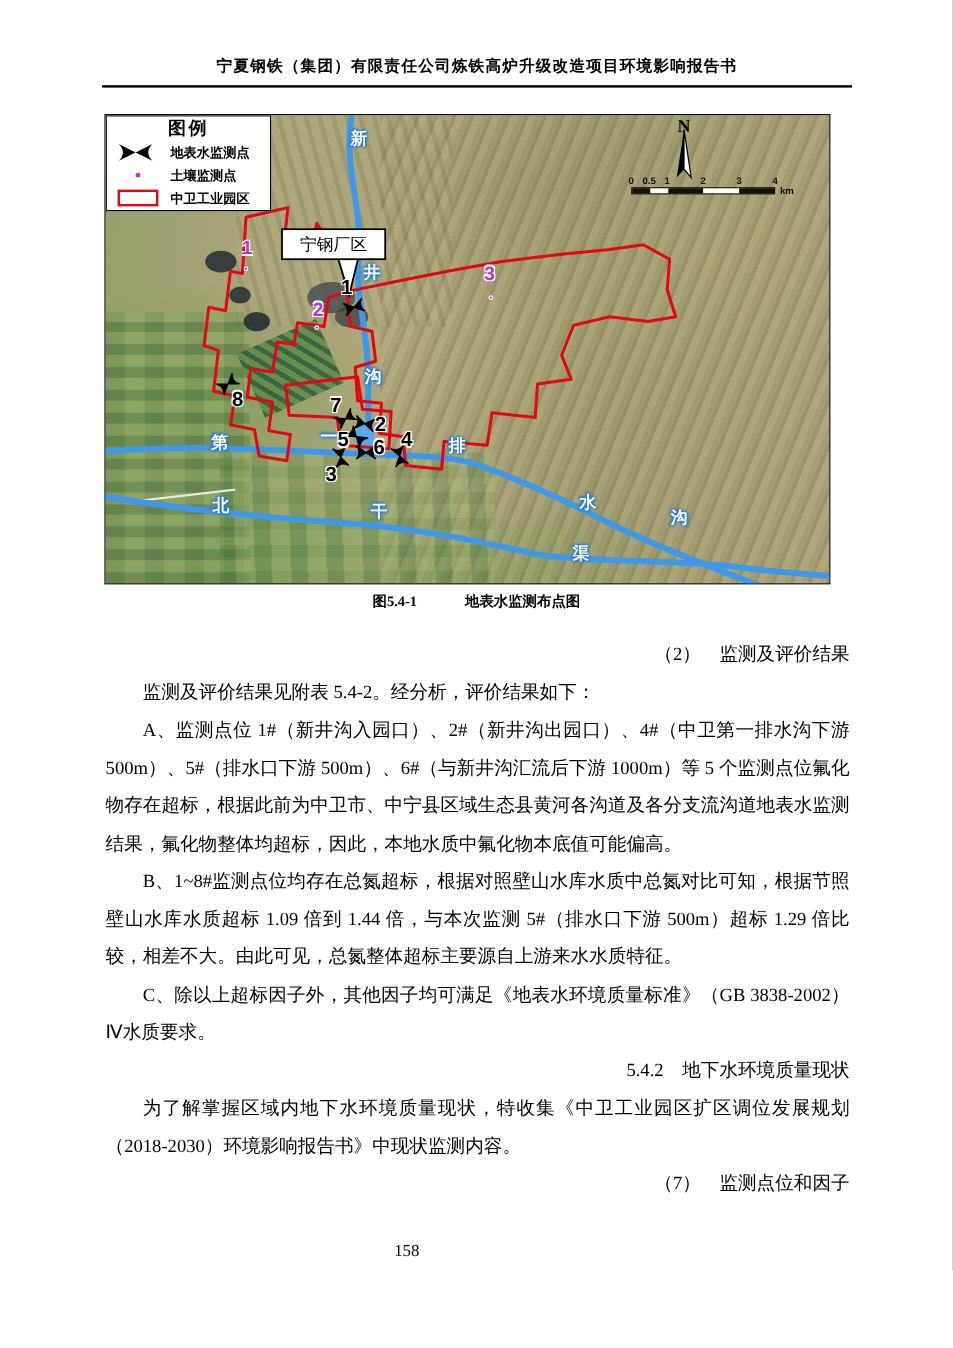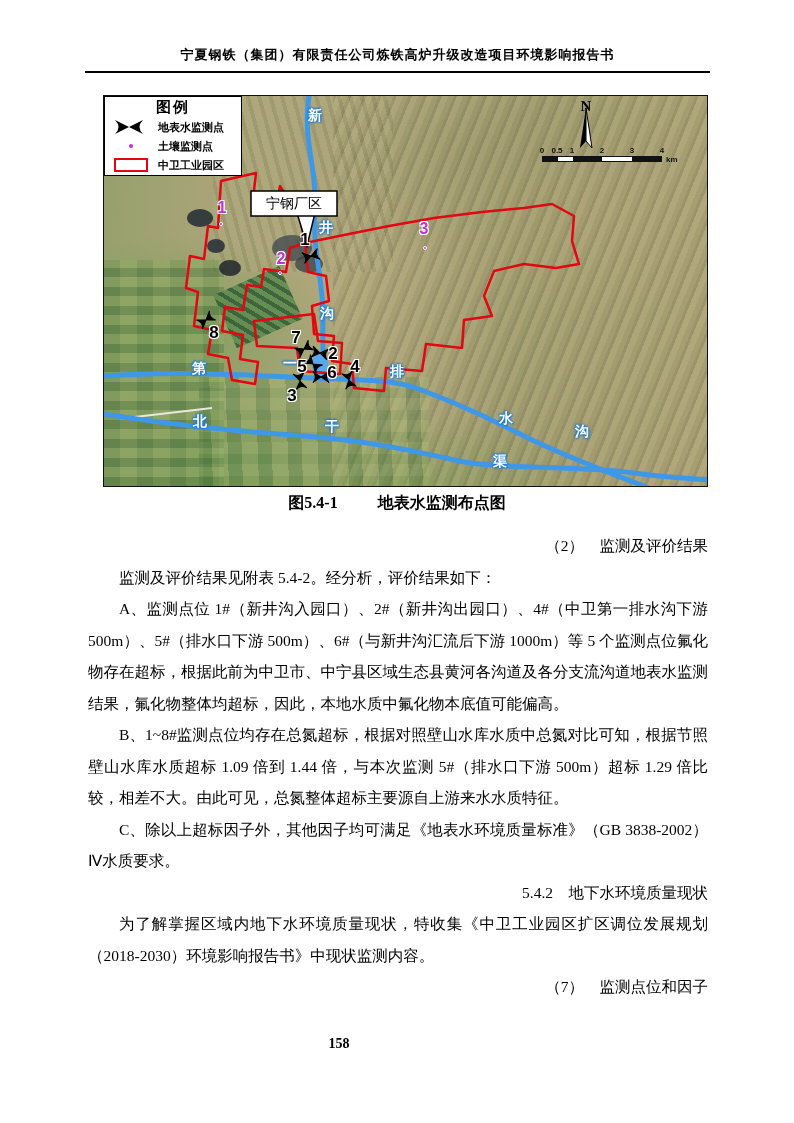--- a/index.html
+++ b/index.html
@@ -10,21 +10,21 @@
     font-family:"Liberation Serif", serif; color:#000;
   }
   
   .header {
     position:absolute; left:85px; width:625px; top:46px;
     text-align:center; font-weight:bold; font-size:13px;
     padding-bottom:7px; border-bottom:2.5px solid #000;
     letter-spacing:1px;
   }
   
-  .mapwrap { position:absolute; left:103px; top:95px; width:605px; height:392px;
+  .mapwrap { position:absolute; left:87px; top:95px; width:605px; height:392px;
     border:1px solid #111; overflow:hidden;
     background:
       radial-gradient(ellipse 260px 160px at 12% 62%, rgba(118,156,86,.75), rgba(118,156,86,0) 65%),
       radial-gradient(ellipse 300px 140px at 20% 95%, rgba(105,148,80,.8), rgba(105,148,80,0) 70%),
       radial-gradient(ellipse 200px 90px at 55% 98%, rgba(128,158,92,.55), rgba(128,158,92,0) 70%),
       radial-gradient(ellipse 260px 150px at 85% 30%, rgba(176,166,120,.6), rgba(176,166,120,0) 70%),
       radial-gradient(ellipse 300px 160px at 60% 15%, rgba(150,148,104,.55), rgba(150,148,104,0) 70%),
       linear-gradient(95deg, #95a06c 0%, #a9a478 18%, #b2a87d 42%, #a49e72 68%, #afa67a 100%);
   }
   .ridges { position:absolute; right:0; top:0; width:62%; height:100%; opacity:.35; pointer-events:none;
@@ -71,29 +71,29 @@
     font-family:"Liberation Serif", serif; font-size:15px; font-weight:bold; color:#000; }
   
   .scale { position:absolute; left:438px; top:50px; width:145px; height:22px;
     font-family:"Liberation Sans", sans-serif; }
   .stick { position:absolute; top:0; font-size:8px; font-weight:bold; color:#111; transform:translateX(-50%); }
   .sbar { position:absolute; left:0; top:10px; width:120px; height:6px; border:1px solid #111; display:flex; }
   .sseg { height:100%; }
   .sunit { position:absolute; left:124px; top:9px; font-size:8px; font-weight:bold; color:#111; }
   
   .caption { position:absolute; left:0; width:794px; top:493px; text-align:center;
-    font-size:16px; font-weight:bold; }
+    font-size:12px; font-weight:bold; }
   .caption .gap { display:inline-block; width:40px; }
   
   .content { position:absolute; left:88px; top:530px; width:620px;
     font-size:15.5px; line-height:31.5px; text-align:justify; }
   .content p { text-indent:2em; margin:0; }
   .content p.head { text-align:right; }
   .pageno { position:absolute; left:0; width:678px; top:1036px; text-align:center;
-    font-size:14px; font-weight:bold; }
+    font-size:14px; font-weight:normal; }
 </style>
 </head>
 <body>
 
 <div class="page">
 
   <div class="header">
     <span>宁夏钢铁（集团）有限责任公司炼铁高炉升级改造项目环境影响报告书</span>
   </div>
 

